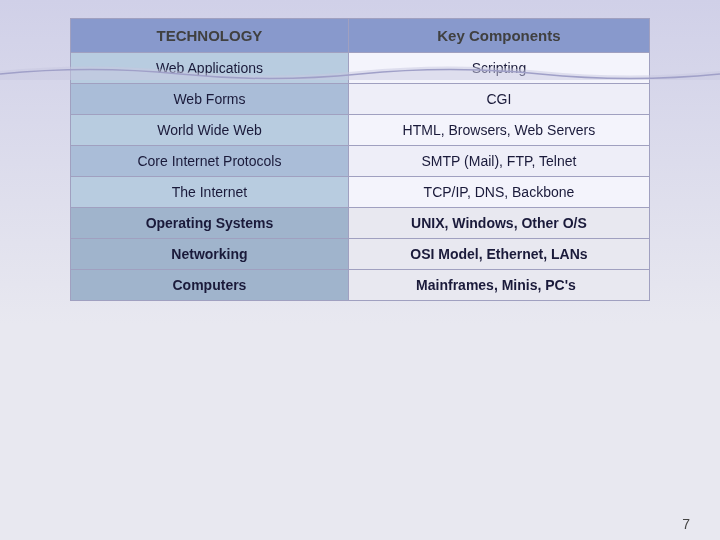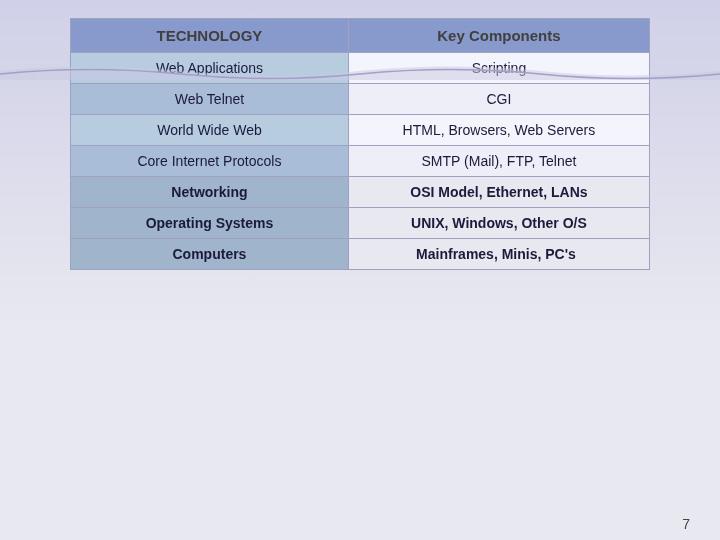--- a/index.html
+++ b/index.html
@@ -96,38 +96,42 @@
           <th class="header-tech">TECHNOLOGY</th>
           <th class="header-key">Key Components</th>
         </tr>
       </thead>
       <tbody id="table-body">
       <tr>
             <td style="background: rgb(184, 204, 224);">Web Applications</td>
             <td style="background: rgb(244, 244, 252);">Scripting</td>
           </tr>
           <tr>
-            <td style="background: rgb(170, 189, 216);">Web Telnet</td>
+            <td style="background: rgb(170, 189, 216);">Web Forms</td>
             <td style="background: rgb(238, 238, 248);">CGI</td>
           </tr>
           <tr>
             <td style="background: rgb(184, 204, 224);">World Wide Web</td>
             <td style="background: rgb(244, 244, 252);">HTML, Browsers, Web Servers</td>
           </tr>
           <tr>
             <td style="background: rgb(170, 189, 216); margin-top: 17px;">Core Internet Protocols</td>
             <td style="background: rgb(238, 238, 248); margin-top: 45px;">SMTP (Mail), FTP, Telnet</td>
           </tr>
           <tr>
-            <td style="font-weight: bold; background: rgb(160, 180, 204);">Networking</td>
-            <td style="font-weight: bold; background: rgb(232, 232, 240);">OSI Model, Ethernet, LANs</td>
+            <td style="background: rgb(184, 204, 224);">The Internet</td>
+            <td style="background: rgb(244, 244, 252);">TCP/IP, DNS, Backbone</td>
           </tr>
           <tr>
             <td style="font-weight: bold; background: rgb(160, 180, 204);">Operating Systems</td>
             <td style="font-weight: bold; background: rgb(232, 232, 240);">UNIX, Windows, Other O/S</td>
+          </tr>
+          <tr>
+            <td style="font-weight: bold; background: rgb(160, 180, 204);">Networking</td>
+            <td style="font-weight: bold; background: rgb(232, 232, 240);">OSI Model, Ethernet, LANs</td>
           </tr>
           <tr>
             <td style="font-weight: bold; background: rgb(160, 180, 204);">Computers</td>
             <td style="font-weight: bold; background: rgb(232, 232, 240); padding-left: 8px;">Mainframes, Minis, PC's</td>
           </tr>
         </tbody>
     </table>
   </div>
 </div>
 

